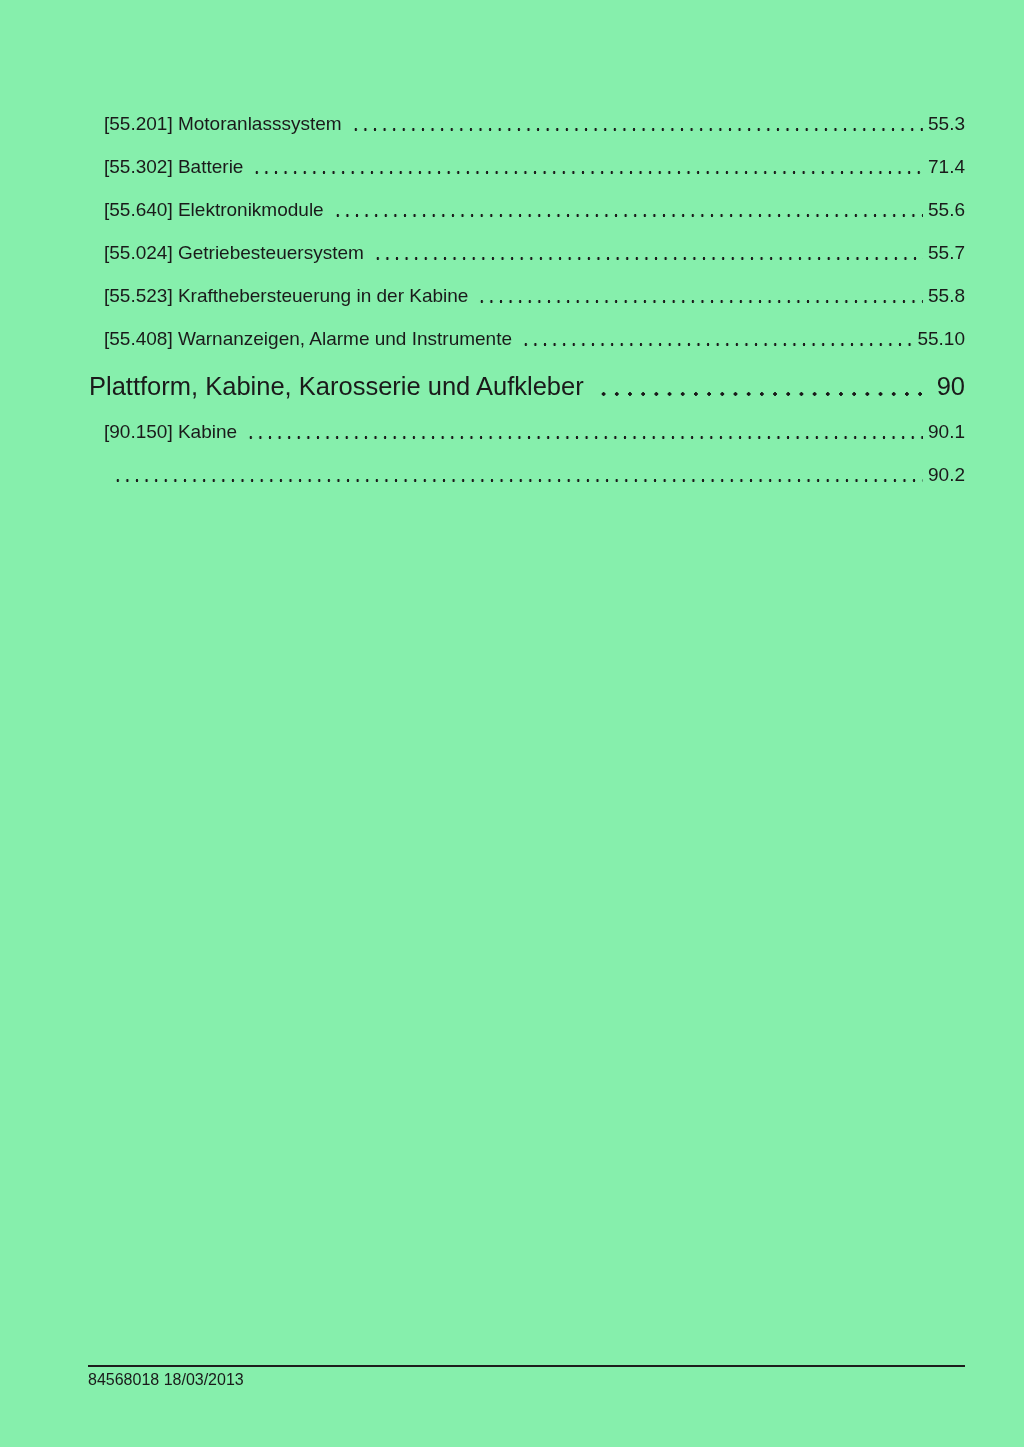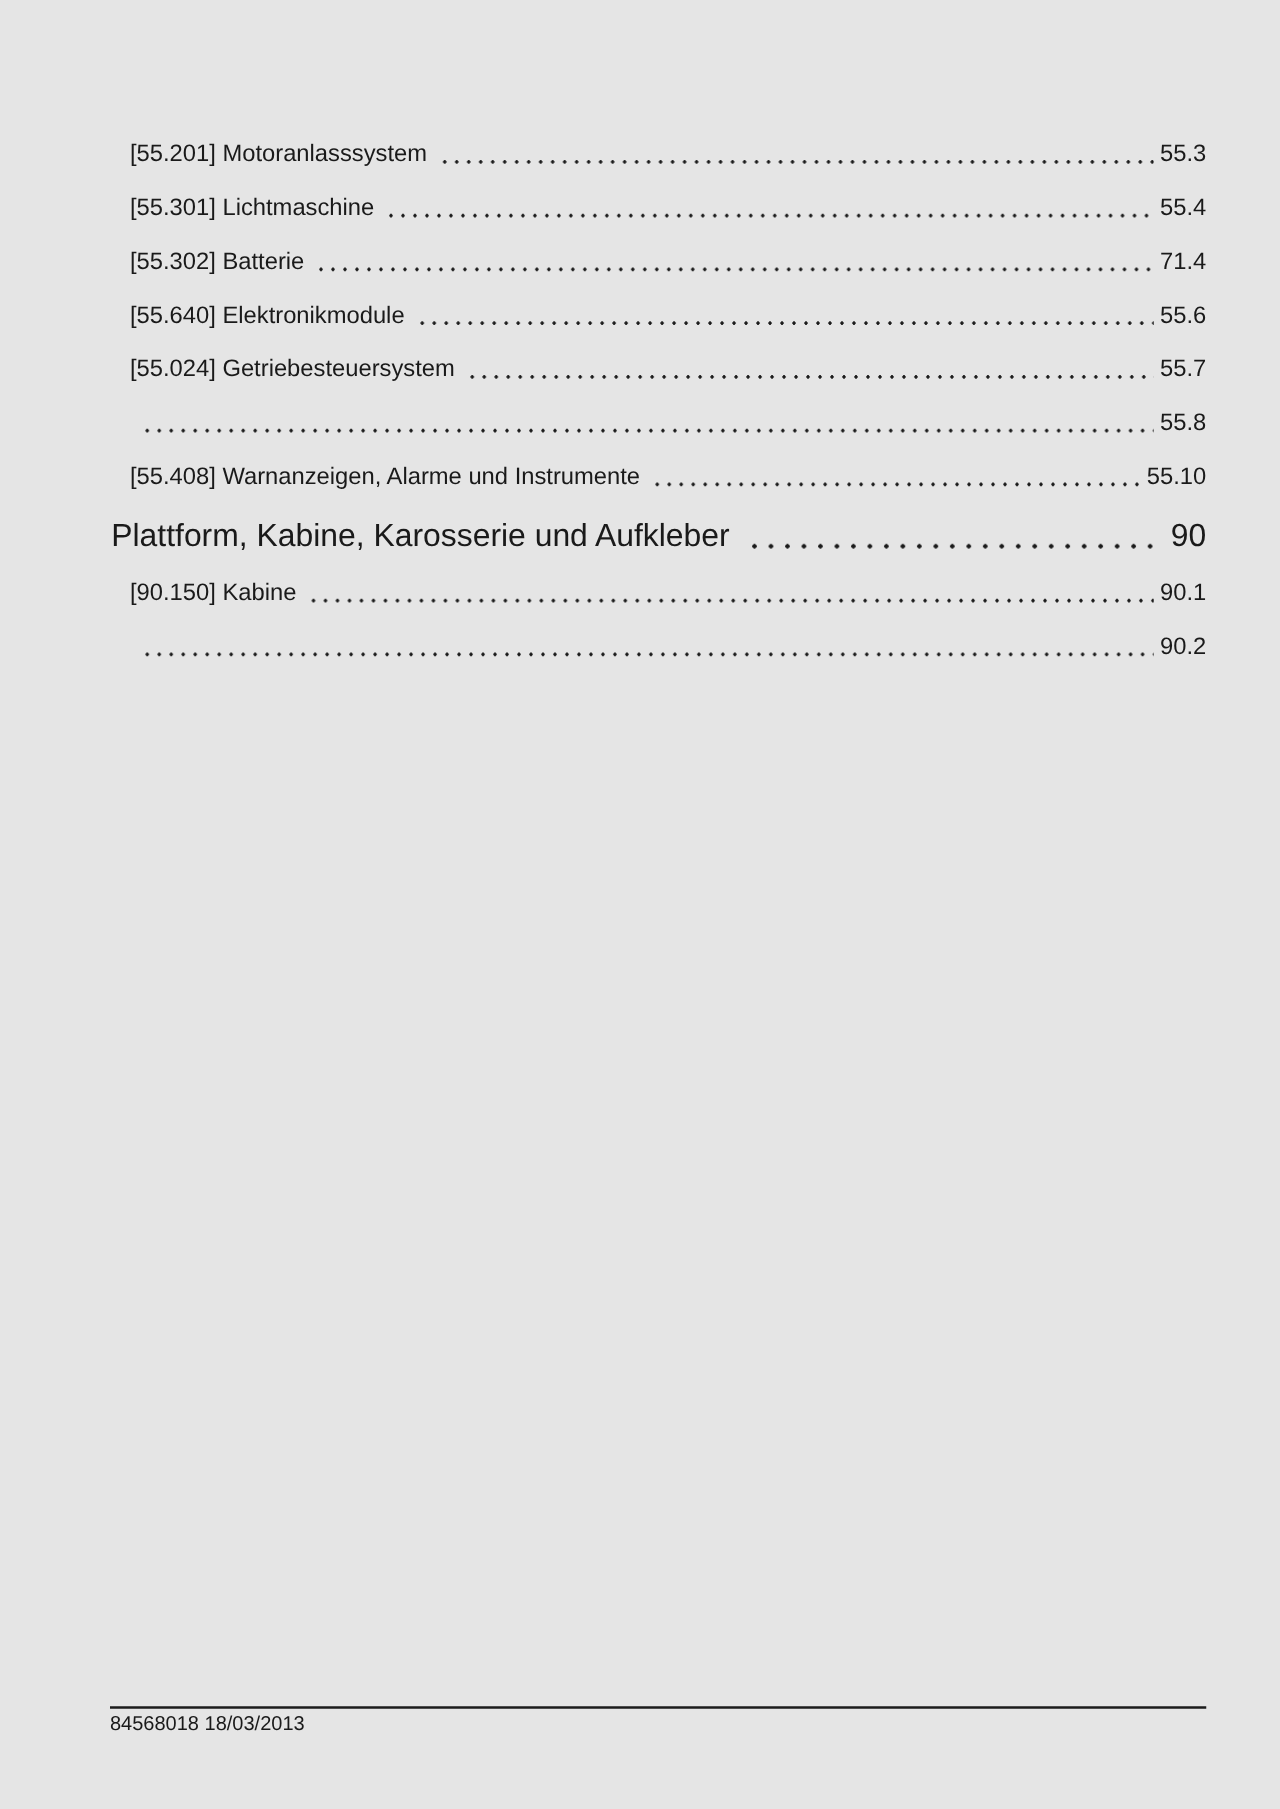--- a/index.html
+++ b/index.html
@@ -1,20 +1,20 @@
 <!DOCTYPE html>
 <html><head>
 <meta charset="utf-8">
 <style>
   html, body { margin: 0; padding: 0; background: #ffffff; }
   .page {
     position: relative;
     width: 1024px;
     height: 1447px;
-    background: #e5e5e5;
+    background: #86efac;
     font-family: "Liberation Sans", "DejaVu Sans", sans-serif;
     color: #1a1a1a;
     overflow: hidden;
   }
   .toc {
     position: absolute;
     left: 89px;
     top: 102px;
     width: 876px;
   }
@@ -76,45 +76,41 @@
 <div class="page">
 
   <div class="toc">
 
     <div class="toc-row sub">
       <span class="lbl">[55.201] Motoranlasssystem</span>
       <span class="leader"></span>
       <span class="pg">55.3</span>
     </div>
 
-    <div class="toc-row sub">
-      <span class="lbl">[55.301] Lichtmaschine</span>
-      <span class="leader"></span>
-      <span class="pg">55.4</span>
-    </div>
 
     <div class="toc-row sub">
       <span class="lbl">[55.302] Batterie</span>
       <span class="leader"></span>
       <span class="pg">71.4</span>
     </div>
 
     <div class="toc-row sub">
       <span class="lbl">[55.640] Elektronikmodule</span>
       <span class="leader"></span>
       <span class="pg">55.6</span>
     </div>
 
     <div class="toc-row sub">
       <span class="lbl">[55.024] Getriebesteuersystem</span>
       <span class="leader"></span>
       <span class="pg">55.7</span>
     </div>
 
     <div class="toc-row sub">
+      <span class="lbl">[55.523] Krafthebersteuerung in der Kabine</span>
       <span class="leader"></span>
       <span class="pg">55.8</span>
     </div>
 
 
     <div class="toc-row sub">
       <span class="lbl">[55.408] Warnanzeigen, Alarme und Instrumente</span>
       <span class="leader"></span>
       <span class="pg">55.10</span>
     </div>

